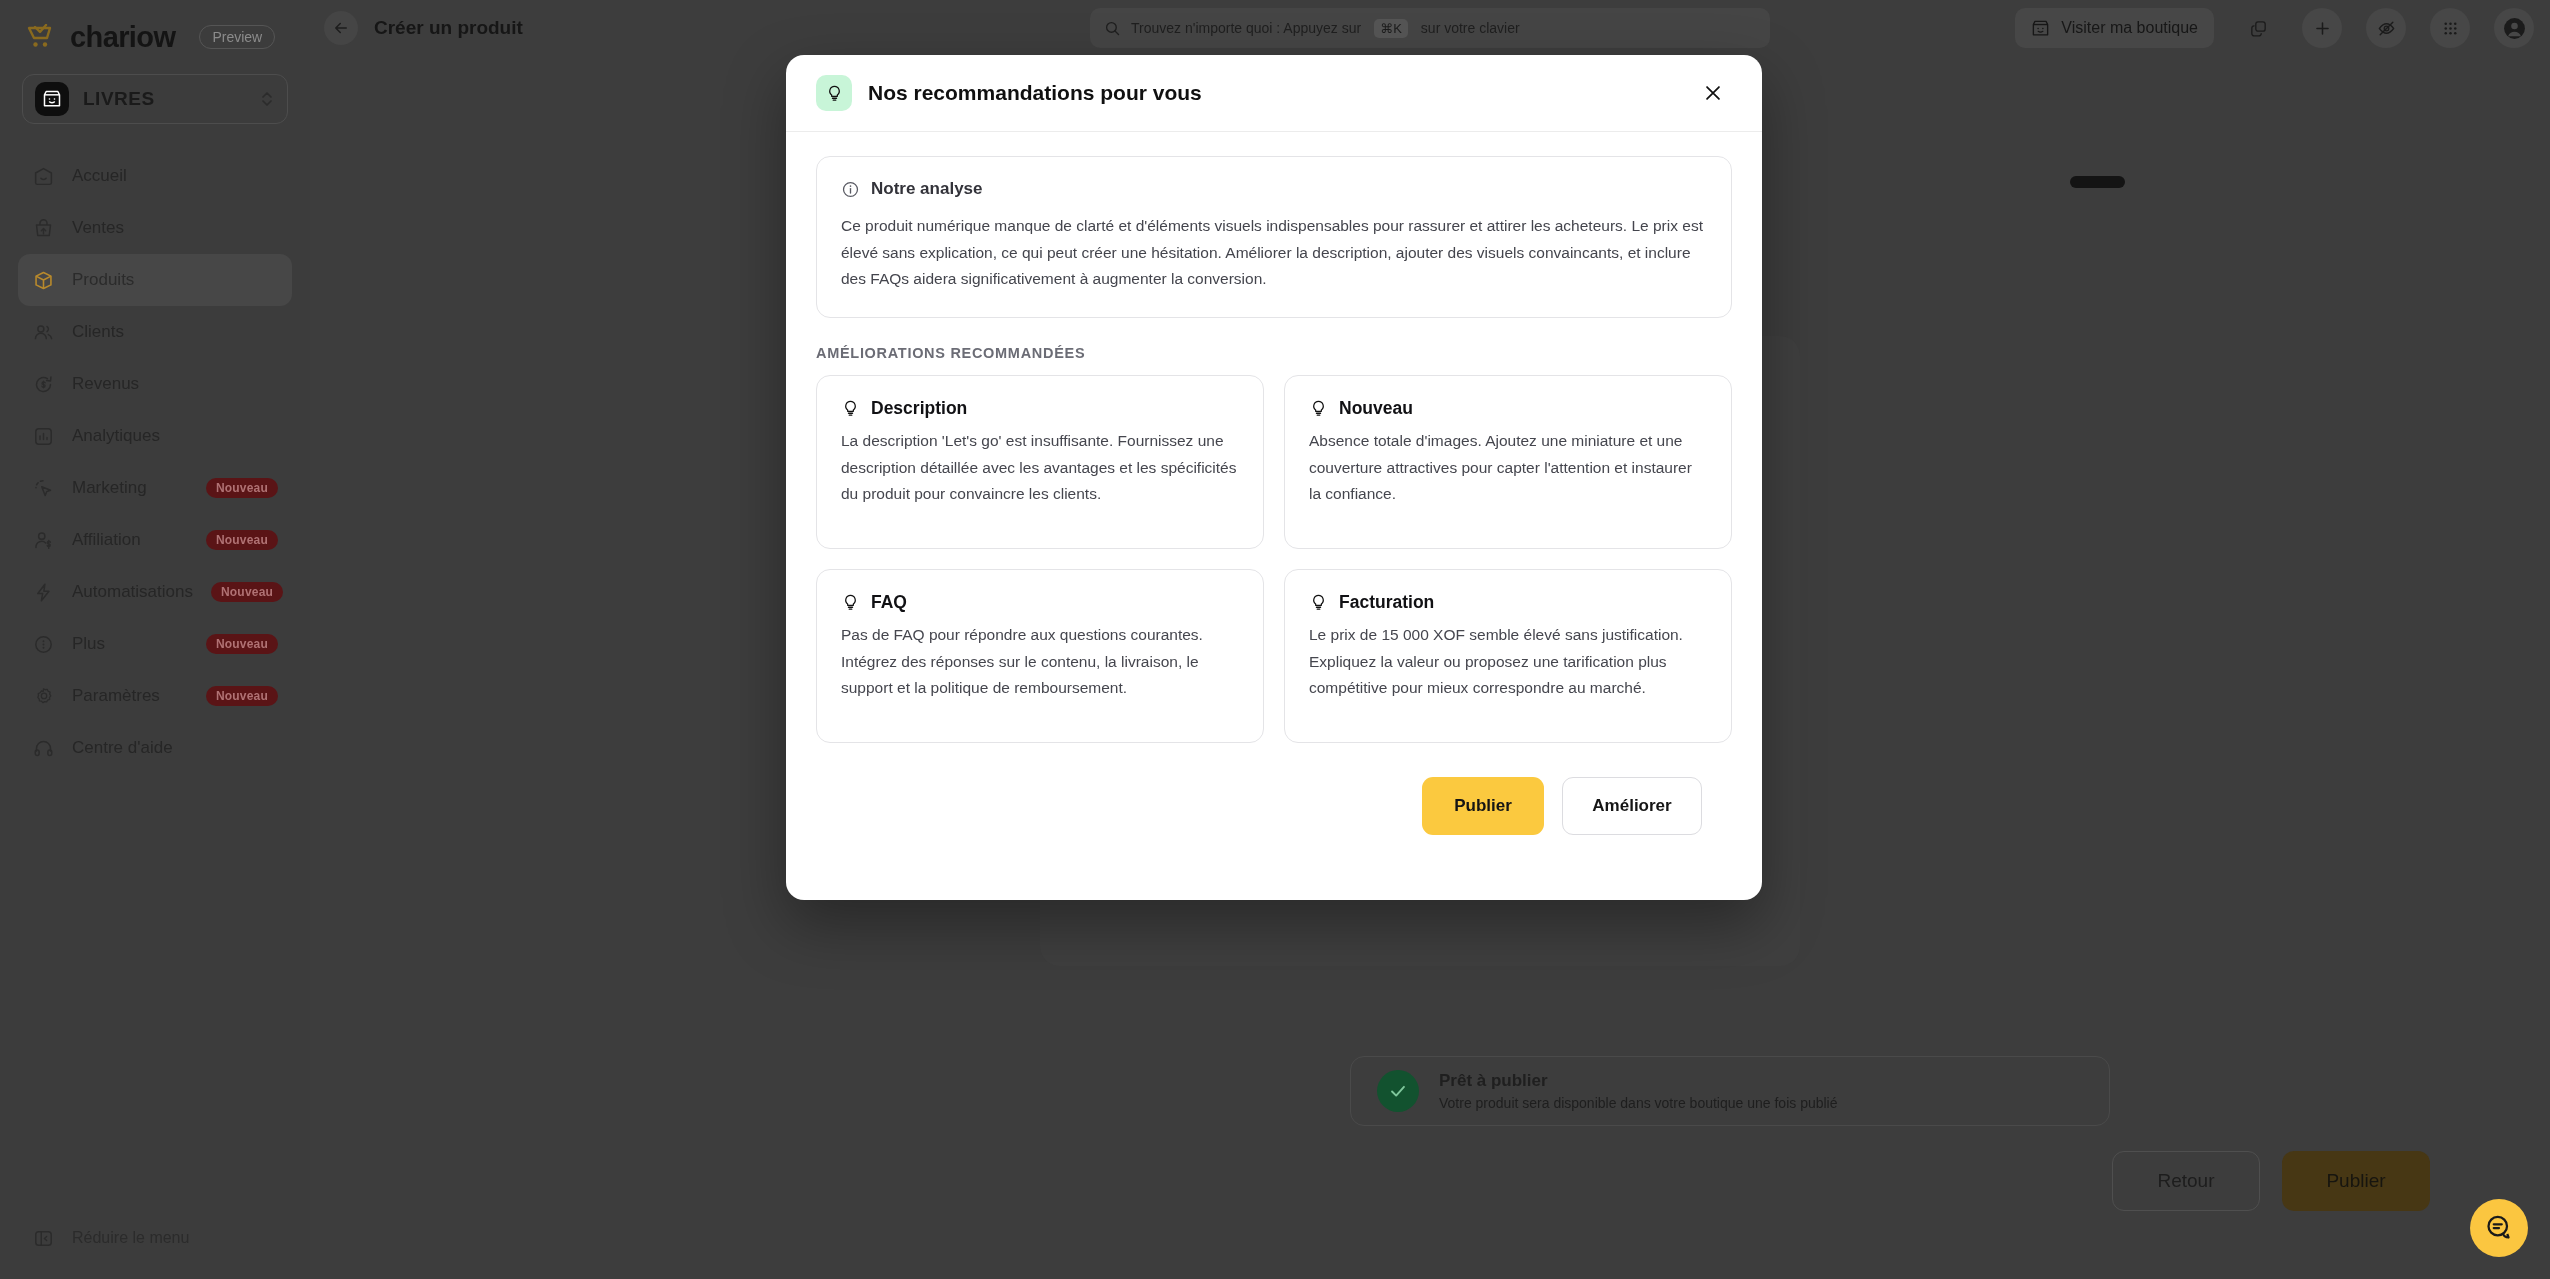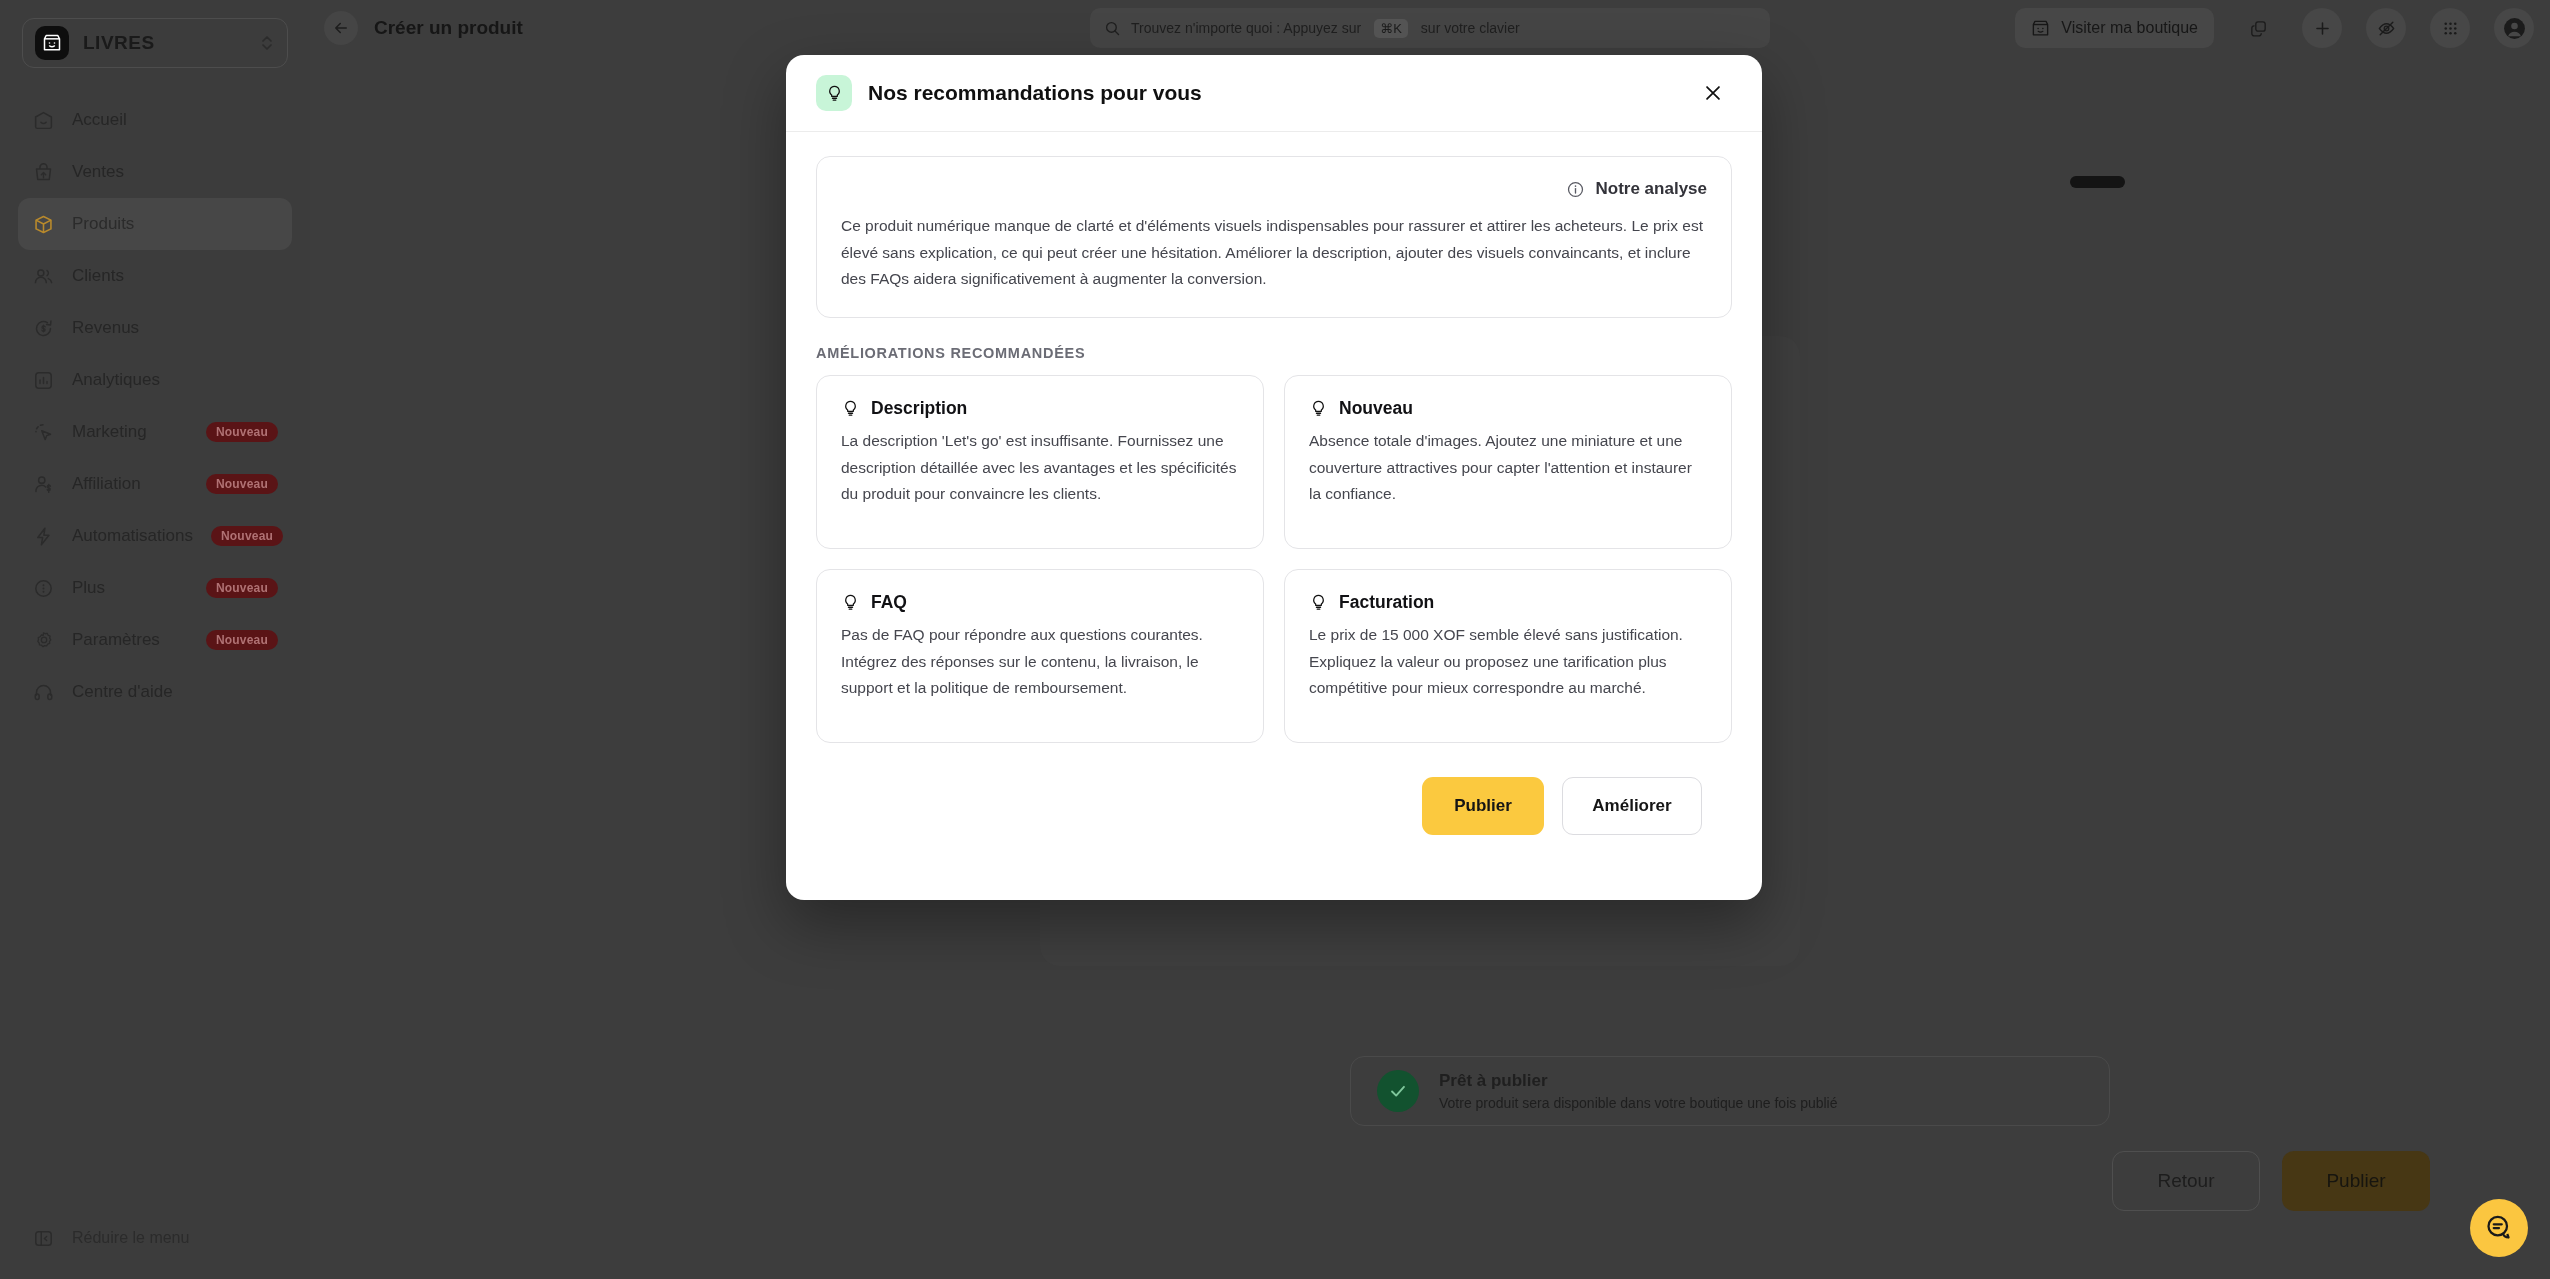--- a/index.html
+++ b/index.html
@@ -147,21 +147,21 @@
   }
   .modal-title { margin-left: 16px; font-size: 21px; font-weight: 700; color: #101010; flex: 1; }
   .close-x {
     width: 38px; height: 38px; display: flex; align-items: center; justify-content: center;
     color: #111; border-radius: 8px;
   }
   .modal-body { padding: 24px 30px 0 30px; }
   .analysis {
     border: 1px solid #e4e4e7; border-radius: 14px; padding: 22px 24px 24px 24px;
   }
-  .analysis-head { display: flex; align-items: center; gap: 11px; margin-bottom: 14px; justify-content: flex-end; }
+  .analysis-head { display: flex; align-items: center; gap: 11px; margin-bottom: 14px; }
   .analysis-head-label { font-size: 17px; font-weight: 700; color: #33333a; }
   .analysis-text { font-size: 15.5px; line-height: 1.72; color: #44454d; }
   .section-label {
     margin: 27px 0 14px 0; font-size: 14.5px; font-weight: 700; color: #6b6c75;
     letter-spacing: .7px;
   }
   .cards { display: grid; grid-template-columns: 1fr 1fr; gap: 20px; }
   .rec-card {
     border: 1px solid #e4e4e7; border-radius: 14px; padding: 22px 24px 24px 24px;
     min-height: 174px;
@@ -187,20 +187,32 @@
 </style>
 </head>
 <body>
 
 <div class="app">
 
   <div class="behind">
 
     <aside class="sidebar">
 
+      <div class="brand">
+        <span class="logo-cart">
+          <svg width="30" height="26" viewBox="0 0 30 26">
+            <path d="M3 4 L24 4 L21 14 L8 14 Z" fill="none" stroke="#8a6a1e" stroke-width="2.4" stroke-linejoin="round"></path>
+            <path d="M9 3 L14 8 L20 1" fill="none" stroke="#8a6a1e" stroke-width="2.4" stroke-linecap="round" stroke-linejoin="round"></path>
+            <circle cx="9.5" cy="20.5" r="2.2" fill="#8a6a1e"></circle>
+            <circle cx="19" cy="20.5" r="2.2" fill="#8a6a1e"></circle>
+          </svg>
+        </span>
+        <span class="logo-text">chariow</span>
+        <span class="preview-pill">Preview</span>
+      </div>
 
       <div class="store-select">
         <span class="store-avatar">
           <svg width="20" height="20" viewBox="0 0 24 24">
             <path d="M3 7 L5 3 L19 3 L21 7 L21 20 L3 20 Z" fill="none" stroke="#ffffff" stroke-width="1.8" stroke-linejoin="round"></path>
             <path d="M3 7 L21 7" stroke="#ffffff" stroke-width="1.8"></path>
             <circle cx="9" cy="12" r="1" fill="#ffffff"></circle>
             <circle cx="15" cy="12" r="1" fill="#ffffff"></circle>
             <path d="M9 15.5 Q12 17.5 15 15.5" fill="none" stroke="#ffffff" stroke-width="1.6" stroke-linecap="round"></path>
           </svg>

